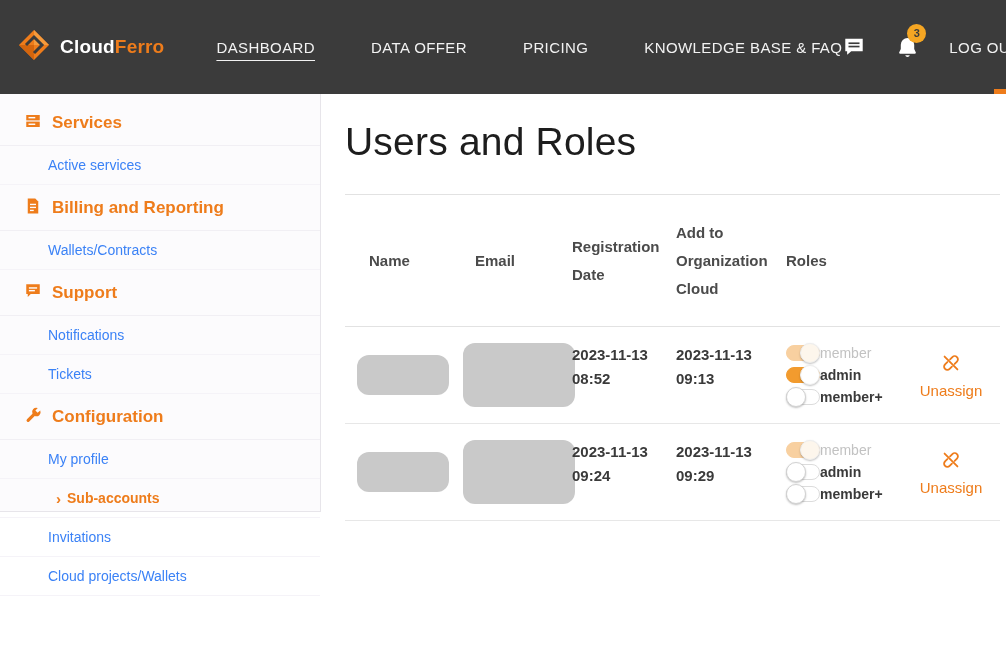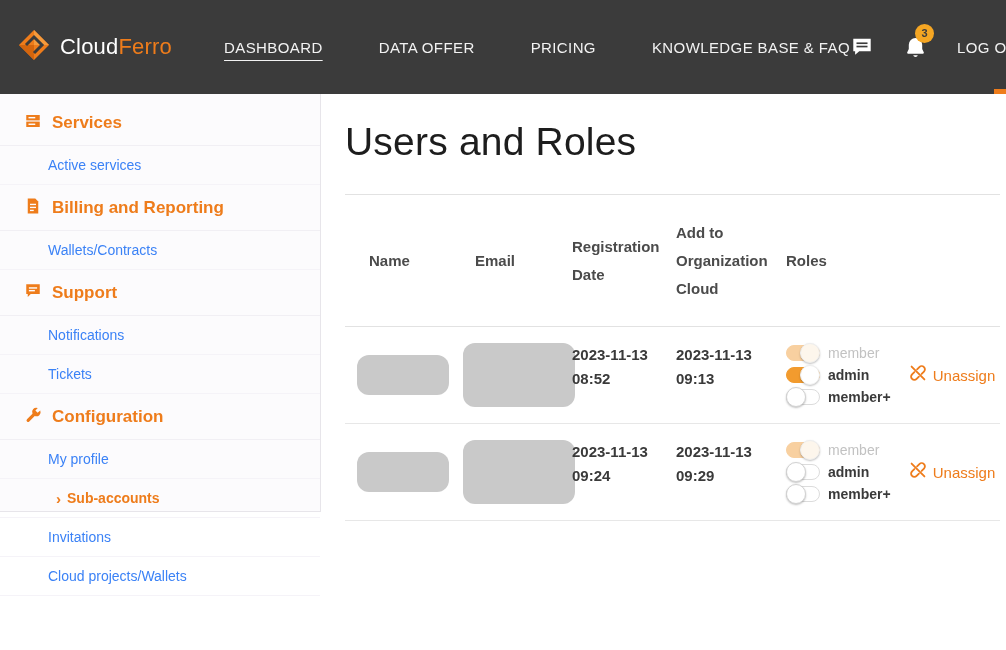--- a/index.html
+++ b/index.html
@@ -2,21 +2,21 @@
 <html><head>
 <meta charset="utf-8">
 <style>
   *{margin:0;padding:0;box-sizing:border-box}
   html,body{width:1006px;height:650px;overflow:hidden}
   body{font-family:"Liberation Sans",sans-serif;background:#fff;color:#222}
 
   
   header{position:relative;height:94px;background:#3b3b3b;display:flex;align-items:center;padding:0 30px 0 16px}
   .logo{display:flex;align-items:center;gap:8px;margin-right:52px;cursor:pointer}
-  .logo-text{font-size:22px;font-weight:400;color:#fff;letter-spacing:.2px}
+  .logo-text{font-size:19px;font-weight:700;color:#fff;letter-spacing:.2px}
   .logo-text .orange{color:#ee7c1b}
   nav{display:flex;gap:56px;flex:1;align-items:flex-start}
   .nav-item{color:#f2f2f2;font-size:15px;letter-spacing:.4px;cursor:pointer;white-space:nowrap}
   .nav-item.active{text-decoration:underline;text-underline-offset:7px;text-decoration-thickness:1px}
   .header-right{display:flex;align-items:center;gap:30px}
   .hicon{position:relative;display:flex;align-items:center;cursor:pointer}
   .badge{position:absolute;top:-11px;right:-7px;width:19px;height:19px;border-radius:50%;background:#f5a623;color:#3b3b3b;font-size:11px;font-weight:700;display:flex;align-items:center;justify-content:center}
   .logout{color:#f2f2f2;font-size:15px;letter-spacing:.4px;cursor:pointer;white-space:nowrap}
   .header-accent{position:absolute;right:0;bottom:0;width:12px;height:5px;background:#ee7c1b}
 
@@ -42,31 +42,31 @@
   .trow{border-bottom:1px solid #e7e7e7;min-height:97px;padding:12px 0}
   .cell-name{padding-left:12px}
   .cell-email{padding-left:12px}
   .blob{background:#c9c9c9;border-radius:12px}
   .blob.name{width:92px;height:40px}
   .blob.email{width:112px;height:64px}
   .datecell{align-self:start;padding-top:4px;font-weight:700;font-size:15px;color:#3a3a3a;line-height:1.55}
   .datecell span{display:block}
 
   .rolescell{display:flex;flex-direction:column;gap:6px}
-  .role{display:flex;align-items:center;gap:8px}
+  .role{display:flex;align-items:center;gap:0}
   .switch{position:relative;width:34px;height:16px;border-radius:8px;background:#fff;border:1px solid #dcdcdc;cursor:pointer;flex:0 0 auto}
   .switch::after{content:"";position:absolute;top:50%;transform:translateY(-50%);left:-1px;width:18px;height:18px;background:#fff;border:1px solid #d2d2d2;border-radius:50%;box-shadow:0 1px 2px rgba(0,0,0,.25)}
   .role.on .switch{background:#f29b2e;border-color:#f29b2e}
   .role.on .switch::after{left:auto;right:-1px;border-color:#eee}
   .role.muted.on .switch{background:#f8d0a0;border-color:#f8d0a0}
   .role.muted.on .switch::after{background:#fdf6ec;border-color:#f3c librar}
   .role-label{font-weight:700;color:#3a3a3a;font-size:14px}
   .role.muted .role-label{color:#c2c2c2;font-weight:400}
 
-  .actioncell{display:flex;flex-direction:row;align-items:center;justify-content:center;gap:4px;color:#ee7c1b;cursor:pointer}
+  .actioncell{display:flex;flex-direction:column;align-items:center;justify-content:center;gap:4px;color:#ee7c1b;cursor:pointer}
   .unassign-label{font-size:15px;color:#ee7c1b}
 </style>
 </head>
 <body>
 
 <header>
   <div class="logo">
     <span>
       <svg width="36" height="36" viewBox="0 0 36 36">
         <polygon points="18,3 33,18 18,33 3,18" fill="#ee7c1b"></polygon>

